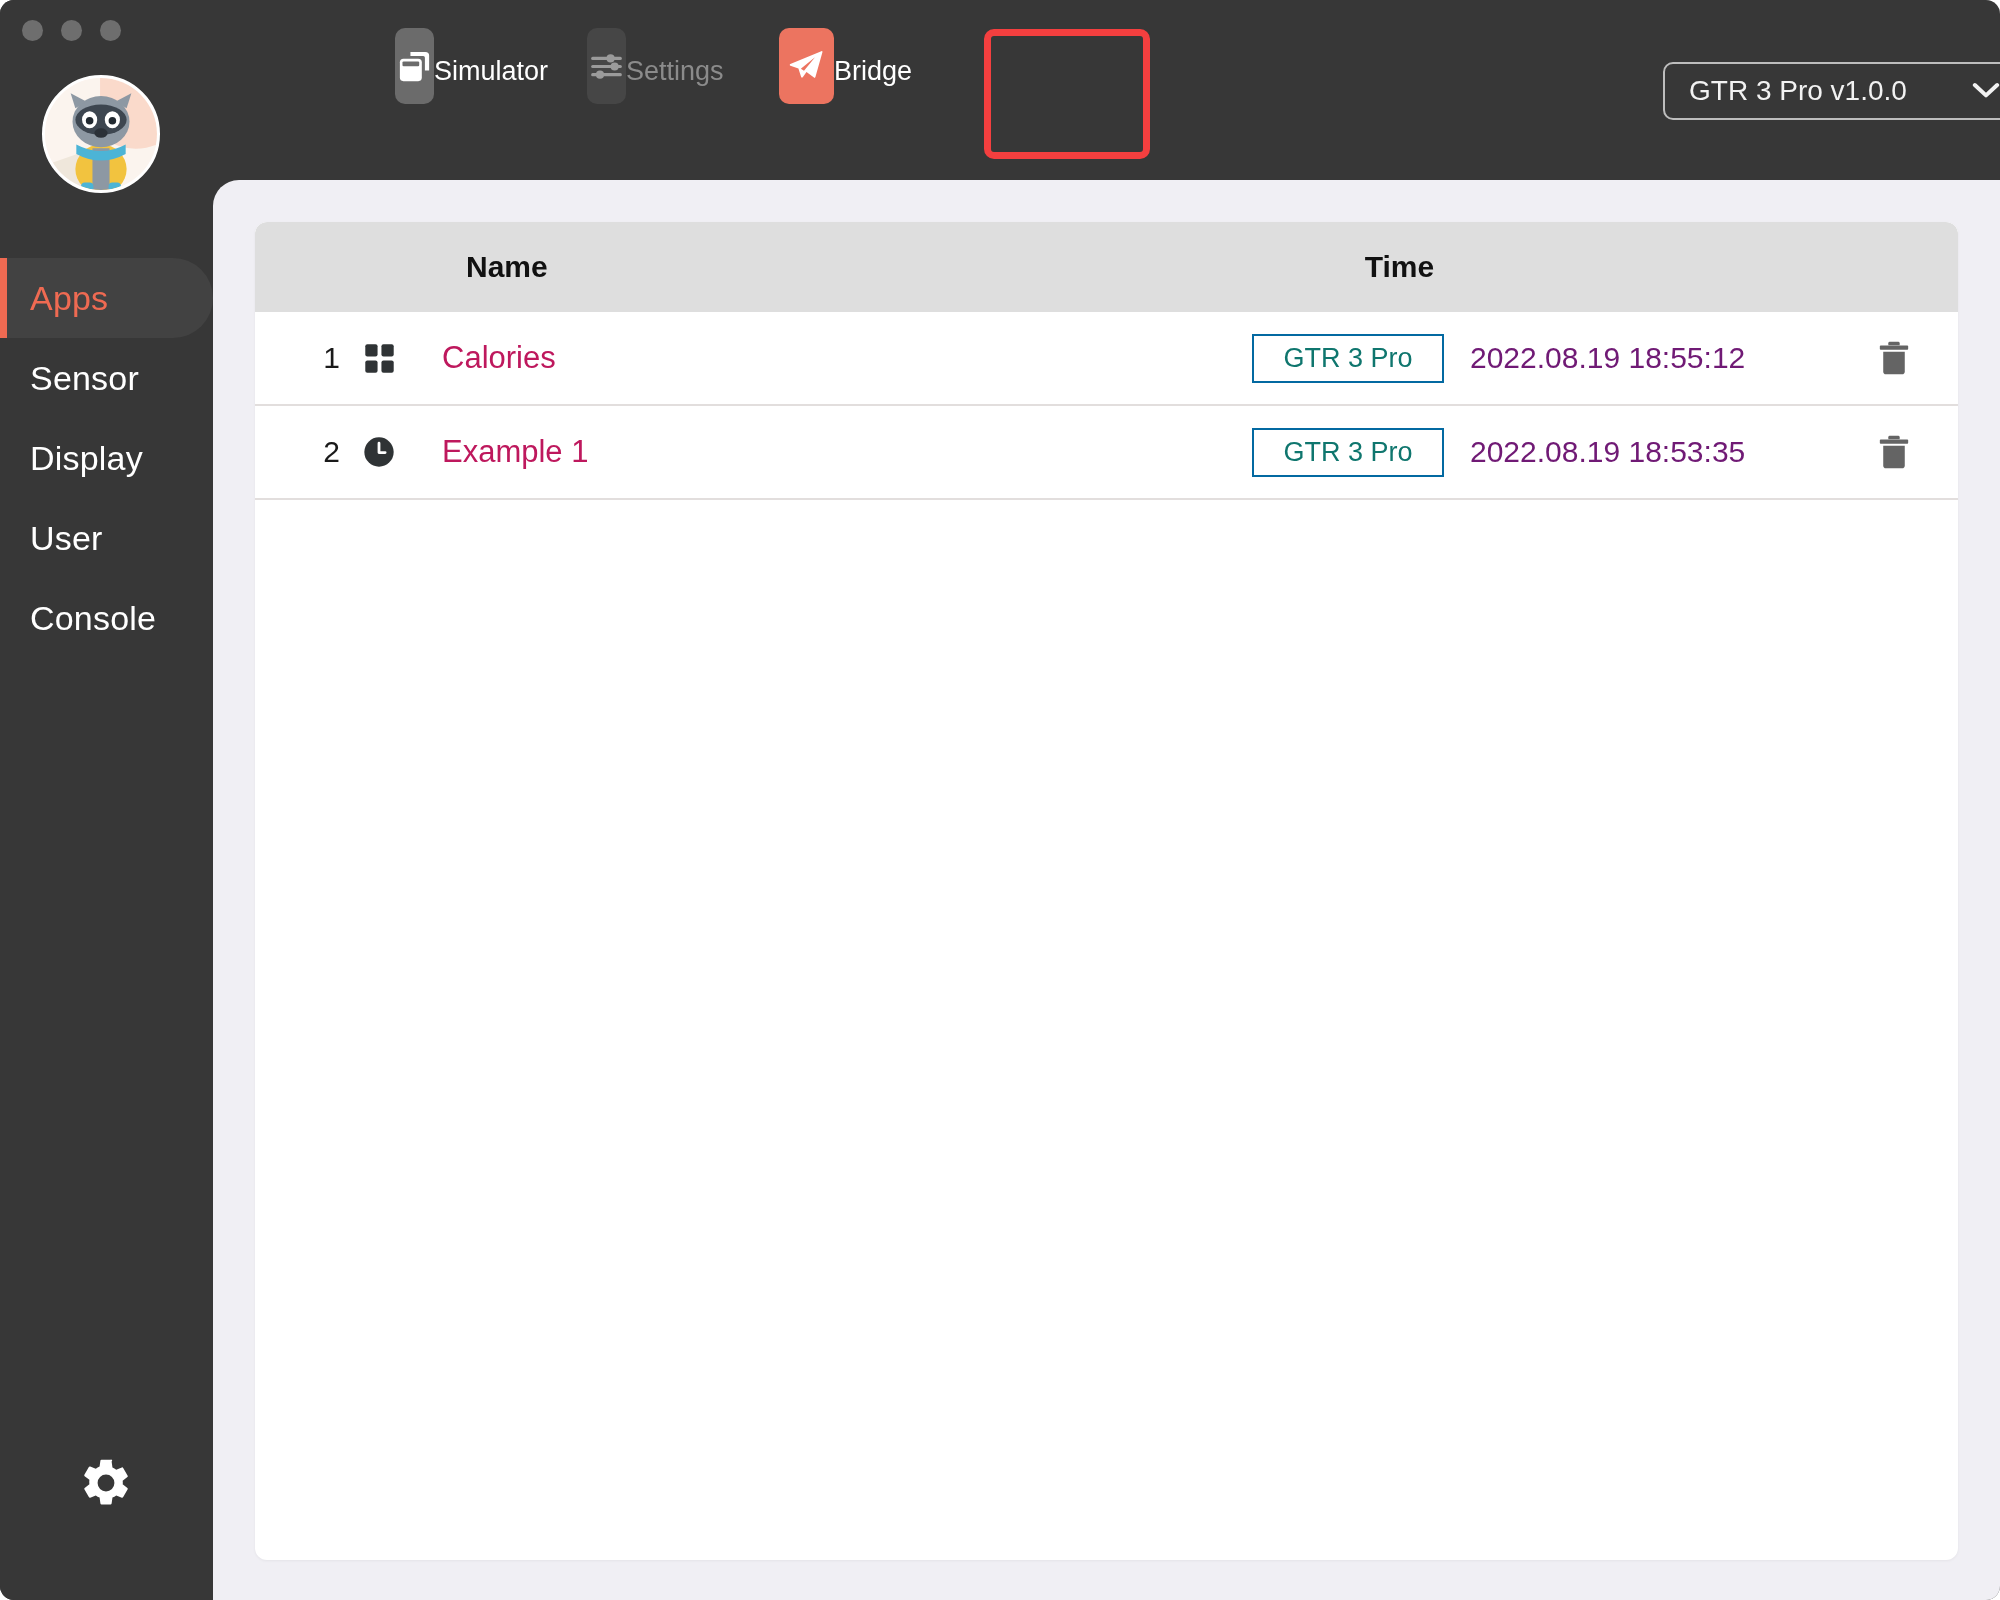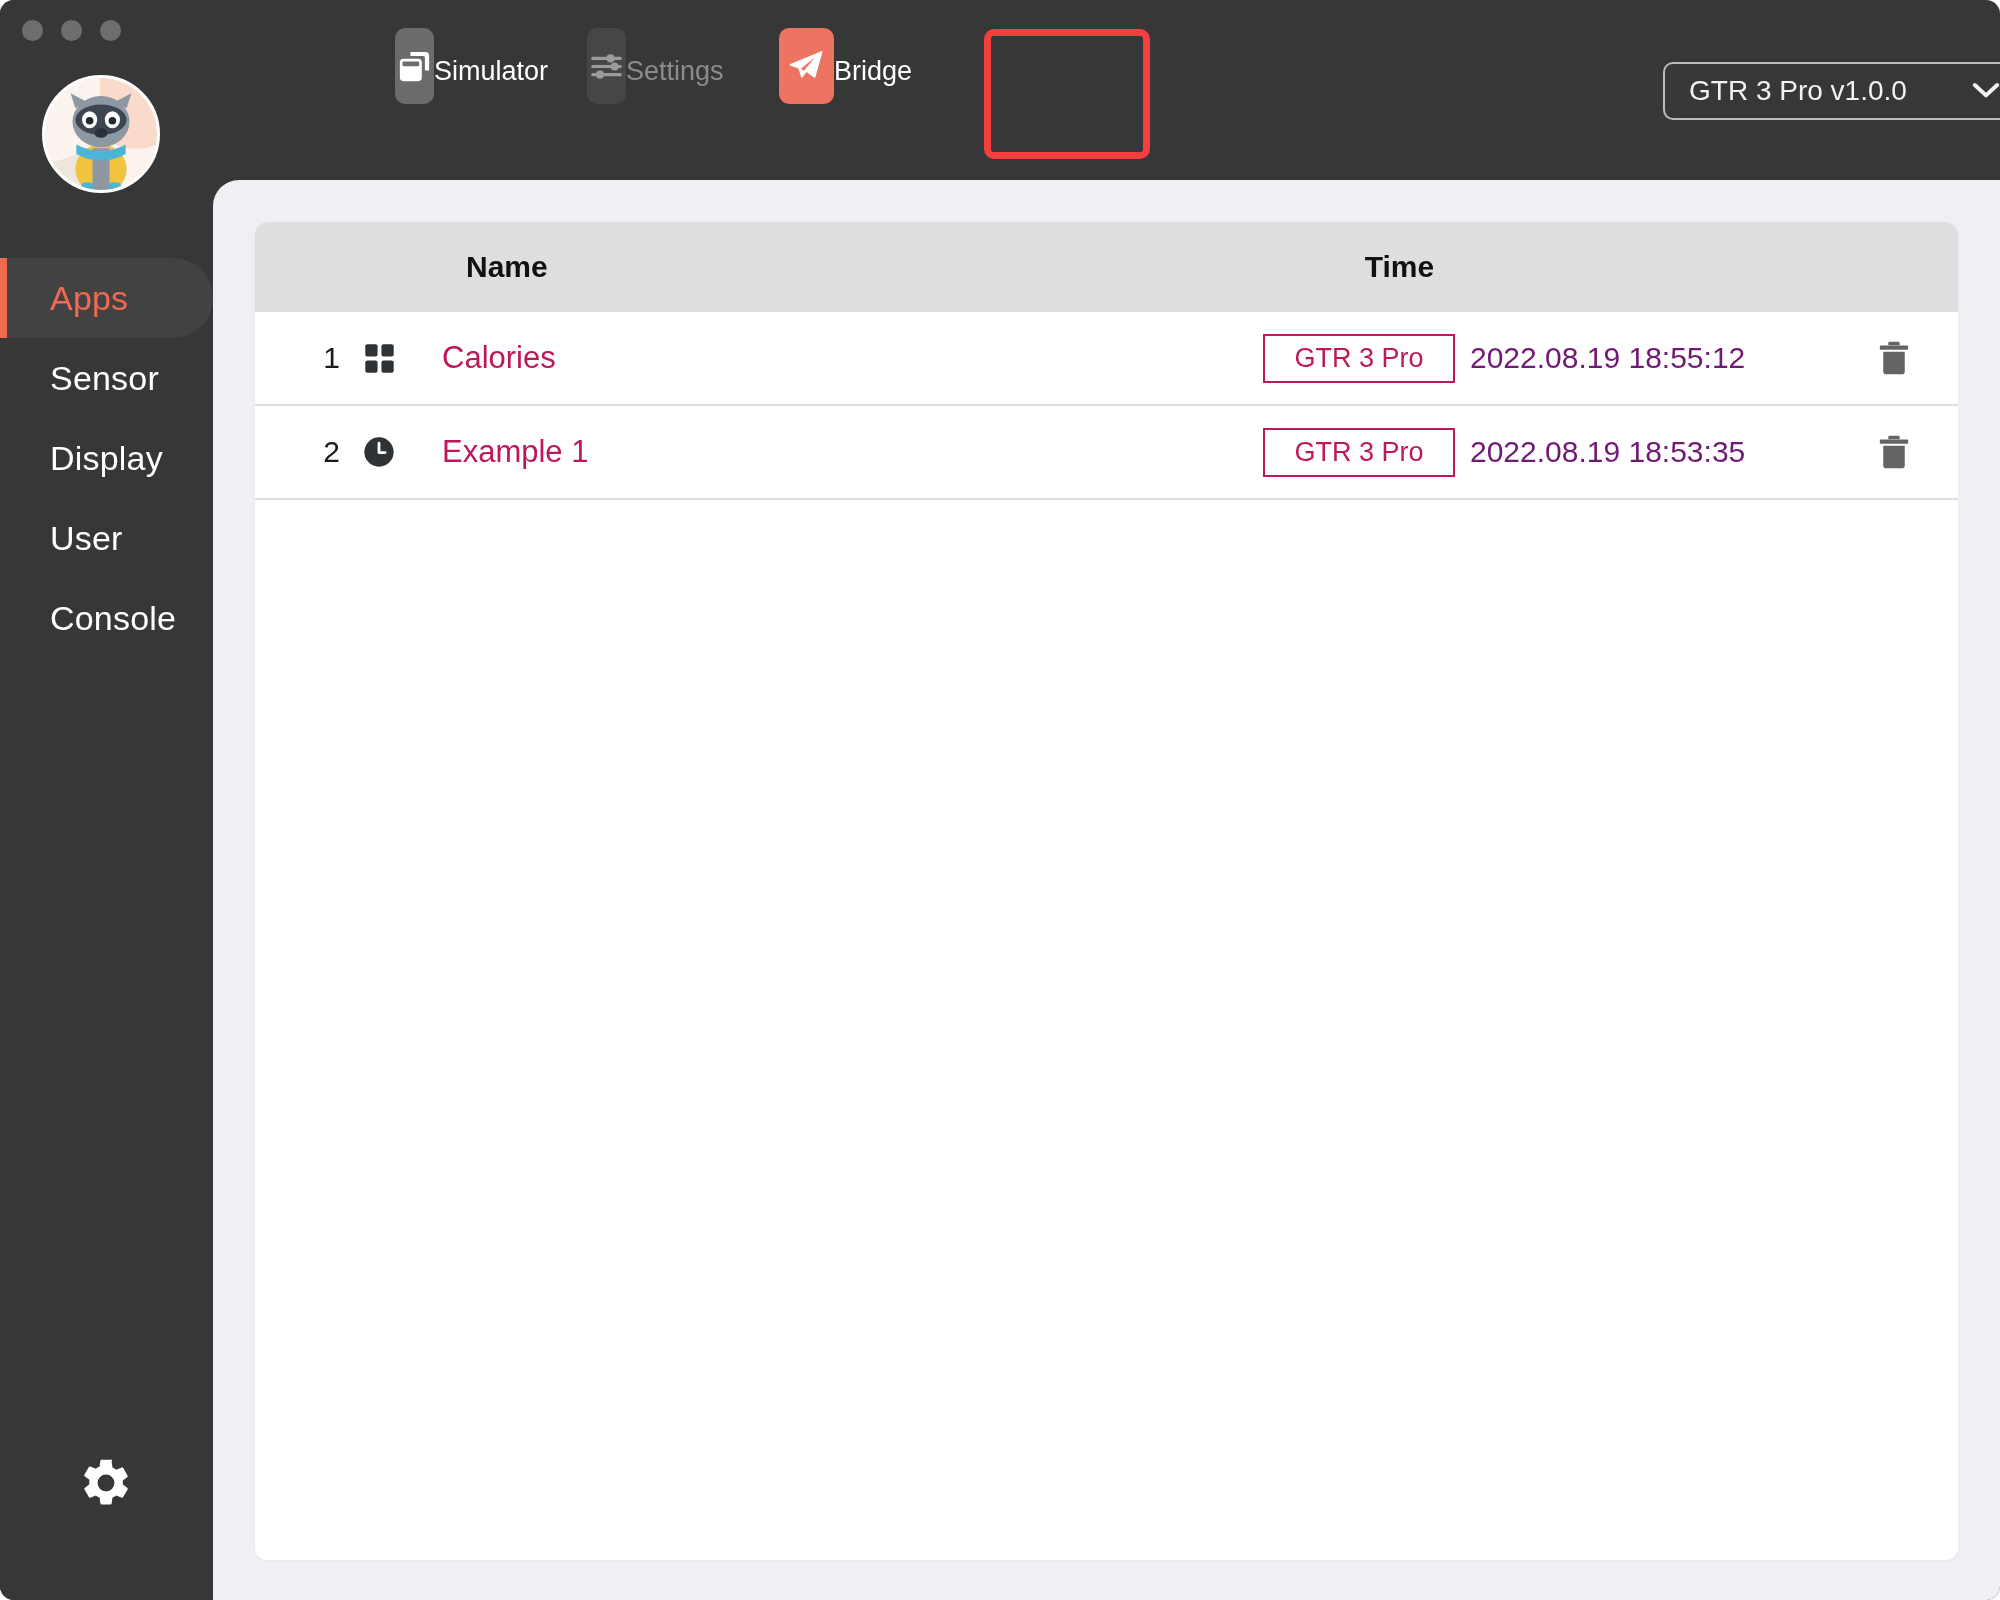--- a/index.html
+++ b/index.html
@@ -68,21 +68,21 @@
     position: absolute;
     left: 0;
     top: 258px;
     width: 213px;
   }
   .nav-item {
     position: relative;
     height: 80px;
     display: flex;
     align-items: center;
-    padding-left: 50px;
+    padding-left: 30px;
     box-sizing: border-box;
     color: #ffffff;
     font-size: 34px;
     letter-spacing: 0.2px;
   }
   .nav-item.active {
     background: #424242;
     border-top-right-radius: 42px;
     border-bottom-right-radius: 42px;
     color: #ef6a52;
@@ -241,28 +241,28 @@
   .cell-icon svg { display: block; }
   .cell-name {
     flex: 1;
     padding-left: 24px;
     font-size: 31px;
     color: #be185d;
   }
   .badge {
     width: 192px;
     height: 49px;
-    border: 2px solid #be185d;
-    color: #be185d;
+    border: 2px solid #0369a1;
+    color: #0f766e;
     font-size: 27px;
     display: flex;
     align-items: center;
     justify-content: center;
     box-sizing: border-box;
-    margin-right: 15px;
+    margin-right: 26px;
   }
   .cell-time {
     width: 360px;
     font-size: 30px;
     color: #701a75;
   }
   .cell-delete {
     width: 128px;
     display: flex;
     align-items: center;

